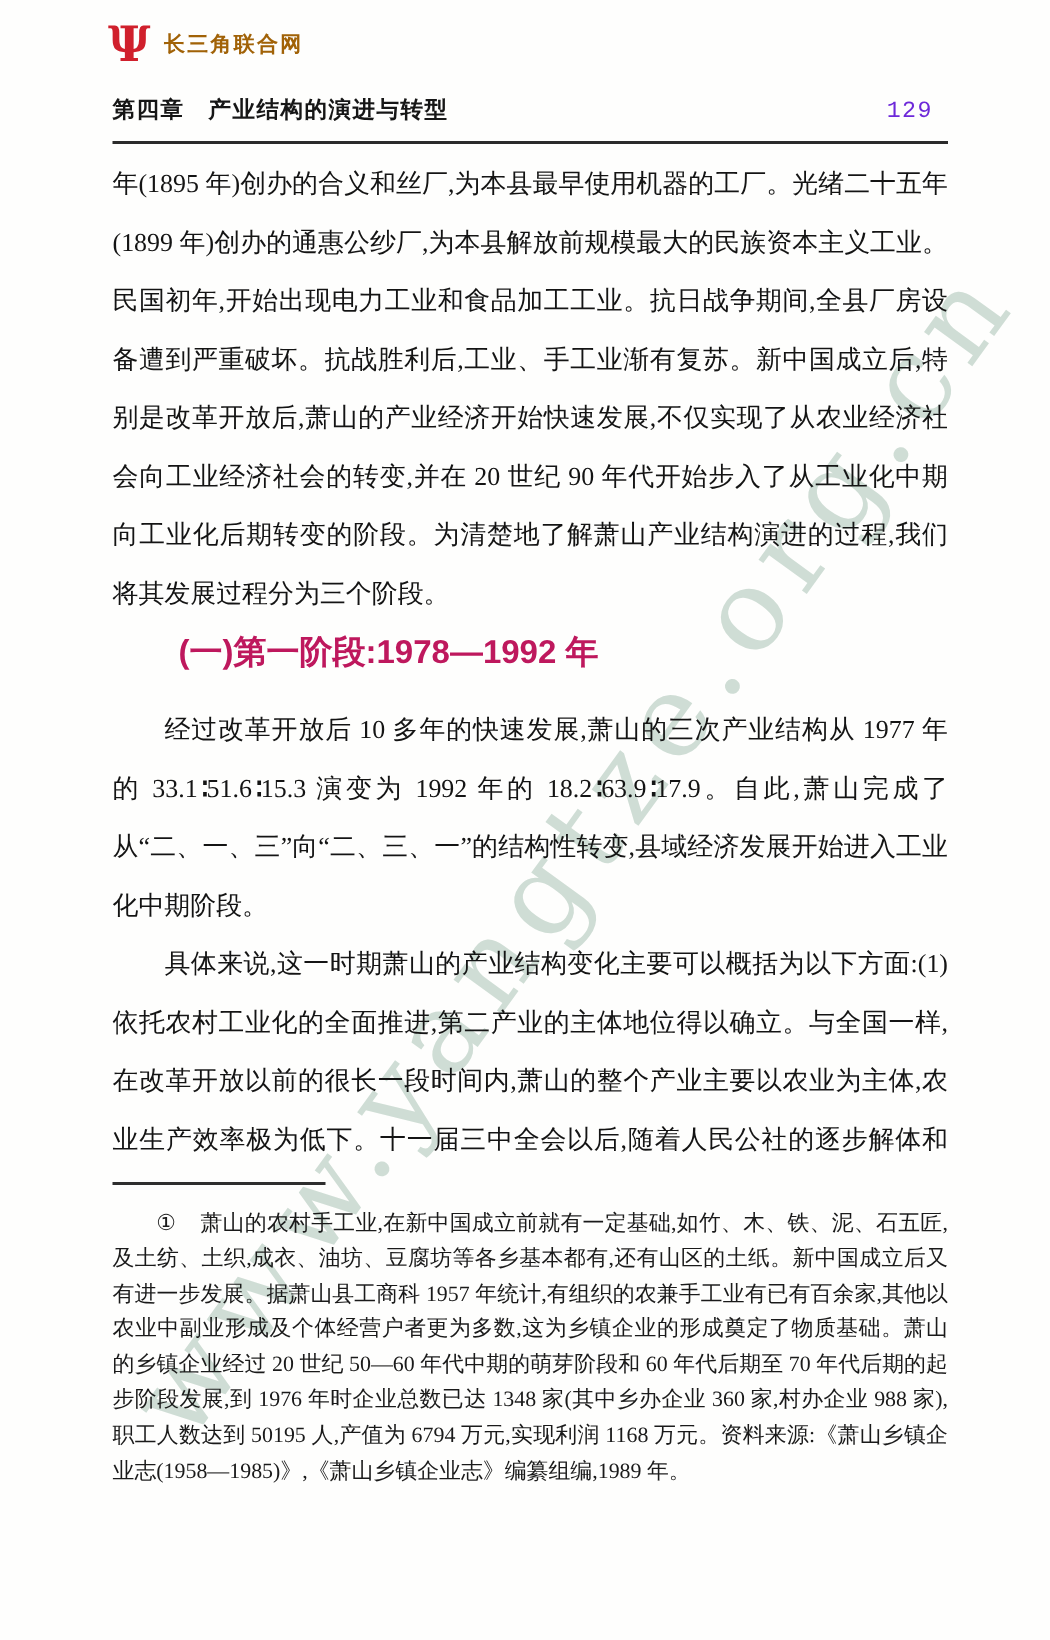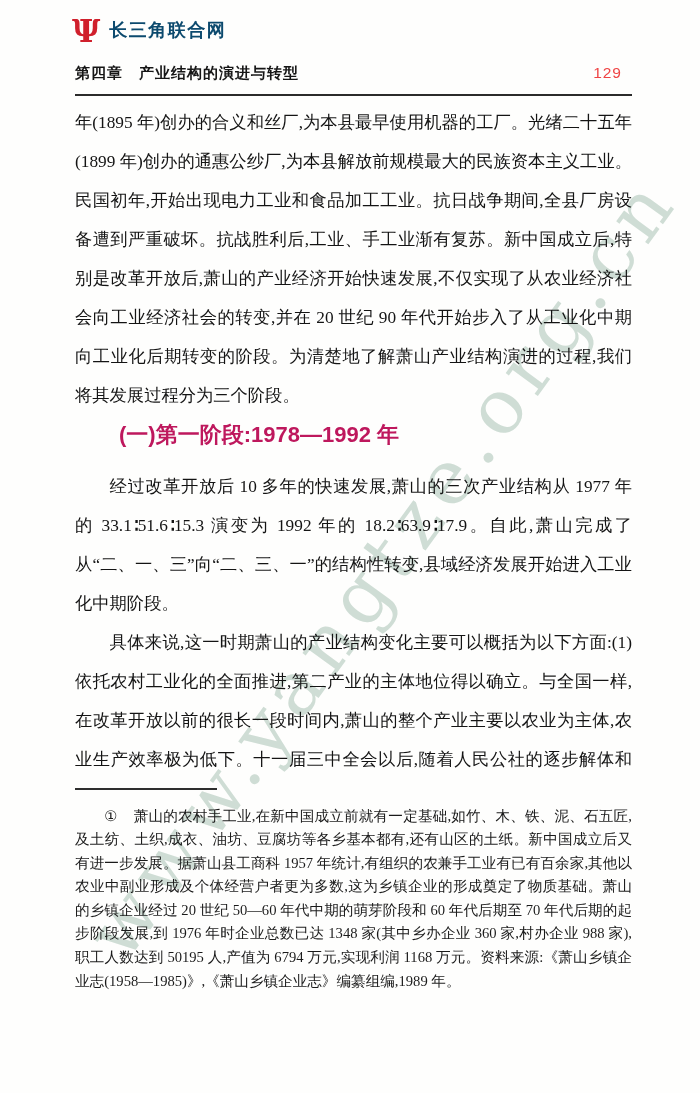--- a/index.html
+++ b/index.html
@@ -23,39 +23,39 @@
   }
   .logo-glyph {
     font-family: "DejaVu Serif", serif;
     font-size: 31px; line-height: 36px;
     font-weight: bold;
     color: #d0202c;
     transform: scaleY(1.05);
   }
   .logo-text {
     font-family: "Liberation Sans", sans-serif;
-    font-size: 18px; font-weight: bold;
-    color: #0c4a6e; letter-spacing: 1.5px;
+    font-size: 14px; font-weight: bold;
+    color: #a16207; letter-spacing: 1.5px;
   }
 
   
   .running-head {
     position: absolute; left: 75px; top: 64px; width: 557px;
     display: flex; justify-content: space-between; align-items: baseline;
     z-index: 3;
     gap: 33px;
   }
   .chapter-title {
     font-family: "Liberation Sans", sans-serif;
     font-size: 15px; font-weight: bold;
     color: #161616; letter-spacing: 1px;
   }
   .page-number {
-    font-family: Liberation Sans, sans-serif;
-    font-size: 15.5px; color: #ef4444;
+    font-family: Liberation Mono, monospace;
+    font-size: 15.5px; color: #6d28d9;
     padding-right: 10px; letter-spacing: 1px;
   }
   .head-rule {
     position: absolute; left: 75px; top: 94px;
     width: 557px; height: 2px; background: #2b2b2b;
     z-index: 3;
   }
 
   
   .watermark {

